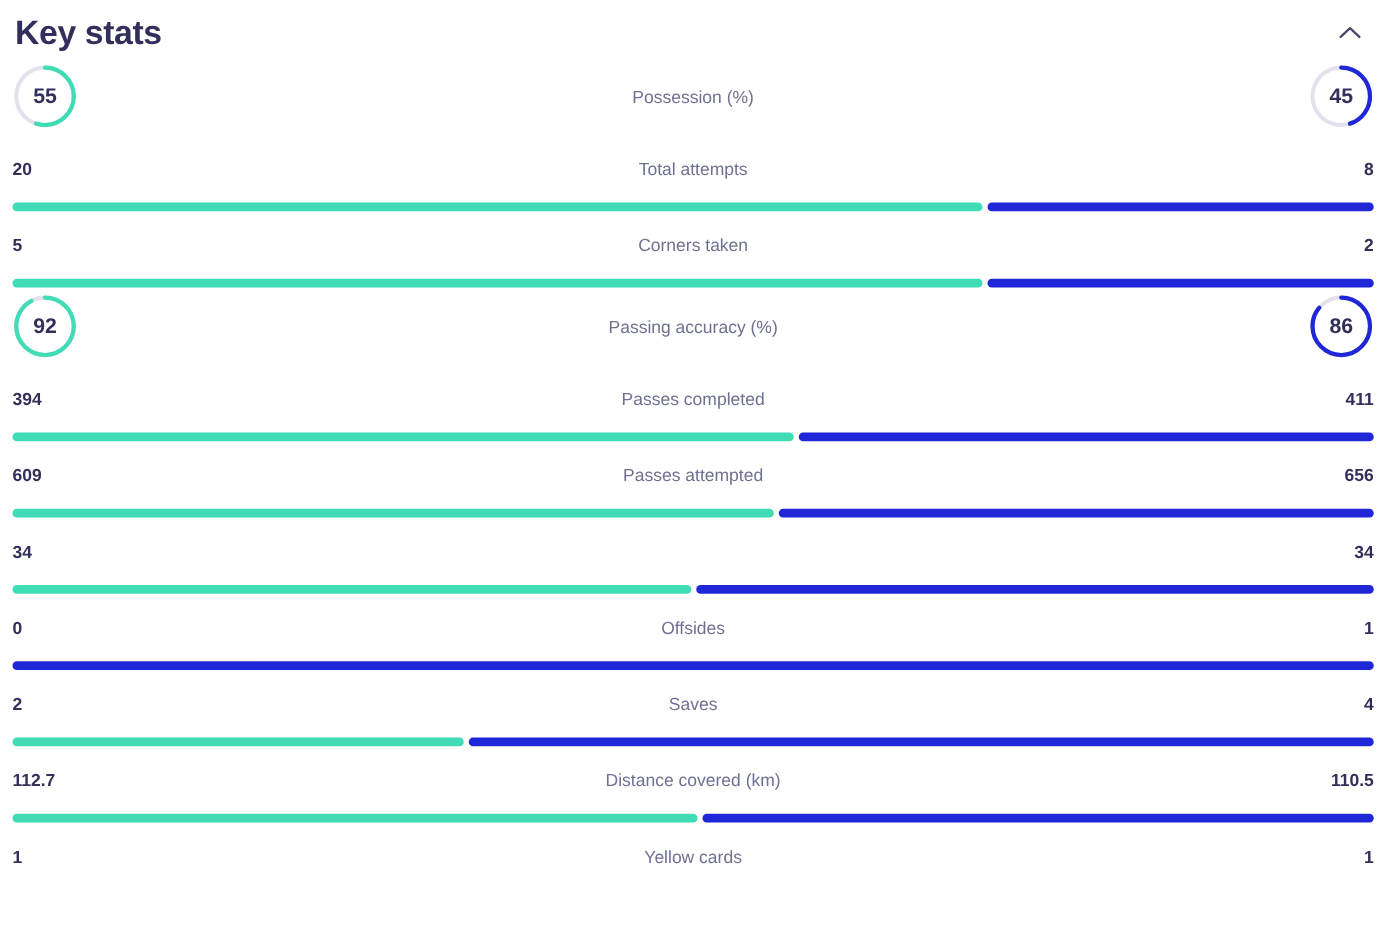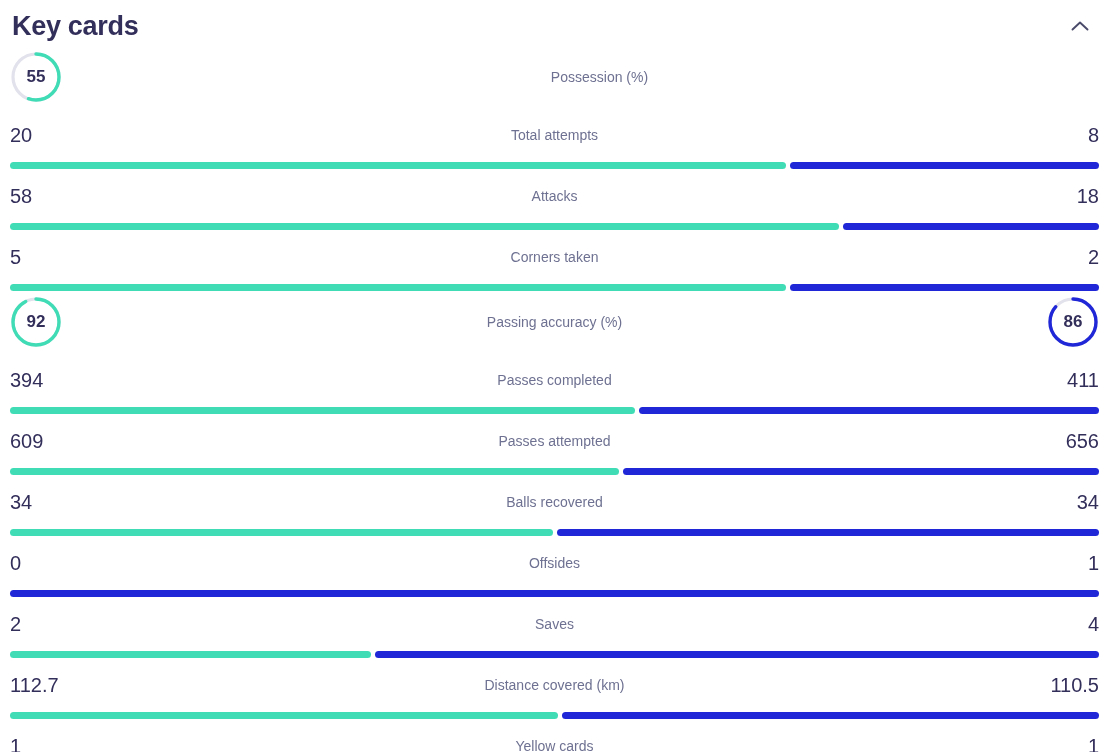--- a/index.html
+++ b/index.html
@@ -64,22 +64,22 @@
     align-items: center;
     justify-content: space-between;
     height: 54px;
   }
 
   .stat-line.circle-line {
     height: 62px;
   }
 
   .val {
-    font-size: 20px;
-    font-weight: normal;
+    font-size: 14px;
+    font-weight: bold;
     color: #332F5B;
     min-width: 90px;
     line-height: 1;
   }
   .val.right { text-align: right; }
 
   .stat-label {
     flex: 1;
     text-align: center;
     font-size: 14px;
@@ -128,69 +128,66 @@
     display: flex;
   }
   .donut-slot.right { justify-content: flex-end; }
 </style>
 </head>
 <body>
 
 <div class="panel">
 
   <div class="panel-header">
-    <div class="panel-title">Key cards</div>
+    <div class="panel-title">Key stats</div>
     <button class="collapse-btn">
       <svg width="18" height="12" viewBox="0 0 18 12" aria-hidden="true">
         <path d="M1.5 9.5 L9 2.5 L16.5 9.5" fill="none" stroke="#4A4A6A" stroke-width="1.9" stroke-linecap="round" stroke-linejoin="round"></path>
       </svg>
     </button>
   </div>
 
   <div class="stats-list" id="stats-list">
       <div class="stat-row">
         <div class="stat-line circle-line">
           <div class="donut-slot">
             <div class="donut">
               <svg width="52" height="52" viewBox="0 0 52 52">
                 <circle cx="26" cy="26" r="23" fill="none" stroke="#E2E2EC" stroke-width="3.2"></circle>
                 <circle cx="26" cy="26" r="23" fill="none" stroke="#3FDCB6" stroke-width="3.4" stroke-linecap="round" stroke-dasharray="79.48229413582177 65.0309679293087"></circle>
               </svg>
               <div class="donut-value">55</div>
             </div>
           </div>
           <div class="stat-label">Possession (%)</div>
+          <div class="donut-slot right">
+            <div class="donut">
+              <svg width="52" height="52" viewBox="0 0 52 52">
+                <circle cx="26" cy="26" r="23" fill="none" stroke="#E2E2EC" stroke-width="3.2"></circle>
+                <circle cx="26" cy="26" r="23" fill="none" stroke="#2027D6" stroke-width="3.4" stroke-linecap="round" stroke-dasharray="65.03096792930872 79.48229413582176"></circle>
+              </svg>
+              <div class="donut-value">45</div>
+            </div>
+          </div>
         </div>
       </div>
       <div class="stat-row">
         <div class="stat-line">
           <div class="val">20</div>
           <div class="stat-label">Total attempts</div>
           <div class="val right">8</div>
         </div>
         <div class="bar">
           <div class="bar-seg bar-left" style="width:calc(71.4% - 2px)"></div>
           <div class="bar-gap"></div>
           <div class="bar-seg bar-right" style="flex:1 1 auto"></div>
         </div>
       </div>
       <div class="stat-row">
         <div class="stat-line">
-          <div class="val">58</div>
-          <div class="stat-label">Attacks</div>
-          <div class="val right">18</div>
-        </div>
-        <div class="bar">
-          <div class="bar-seg bar-left" style="width:calc(76.3% - 2px)"></div>
-          <div class="bar-gap"></div>
-          <div class="bar-seg bar-right" style="flex:1 1 auto"></div>
-        </div>
-      </div>
-      <div class="stat-row">
-        <div class="stat-line">
           <div class="val">5</div>
           <div class="stat-label">Corners taken</div>
           <div class="val right">2</div>
         </div>
         <div class="bar">
           <div class="bar-seg bar-left" style="width:calc(71.4% - 2px)"></div>
           <div class="bar-gap"></div>
           <div class="bar-seg bar-right" style="flex:1 1 auto"></div>
         </div>
       </div>
@@ -237,21 +234,20 @@
         </div>
         <div class="bar">
           <div class="bar-seg bar-left" style="width:calc(56.1% - 2px)"></div>
           <div class="bar-gap"></div>
           <div class="bar-seg bar-right" style="flex:1 1 auto"></div>
         </div>
       </div>
       <div class="stat-row">
         <div class="stat-line">
           <div class="val">34</div>
-          <div class="stat-label">Balls recovered</div>
           <div class="val right">34</div>
         </div>
         <div class="bar">
           <div class="bar-seg bar-left" style="width:calc(50% - 2px)"></div>
           <div class="bar-gap"></div>
           <div class="bar-seg bar-right" style="flex:1 1 auto"></div>
         </div>
       </div>
       <div class="stat-row">
         <div class="stat-line">

